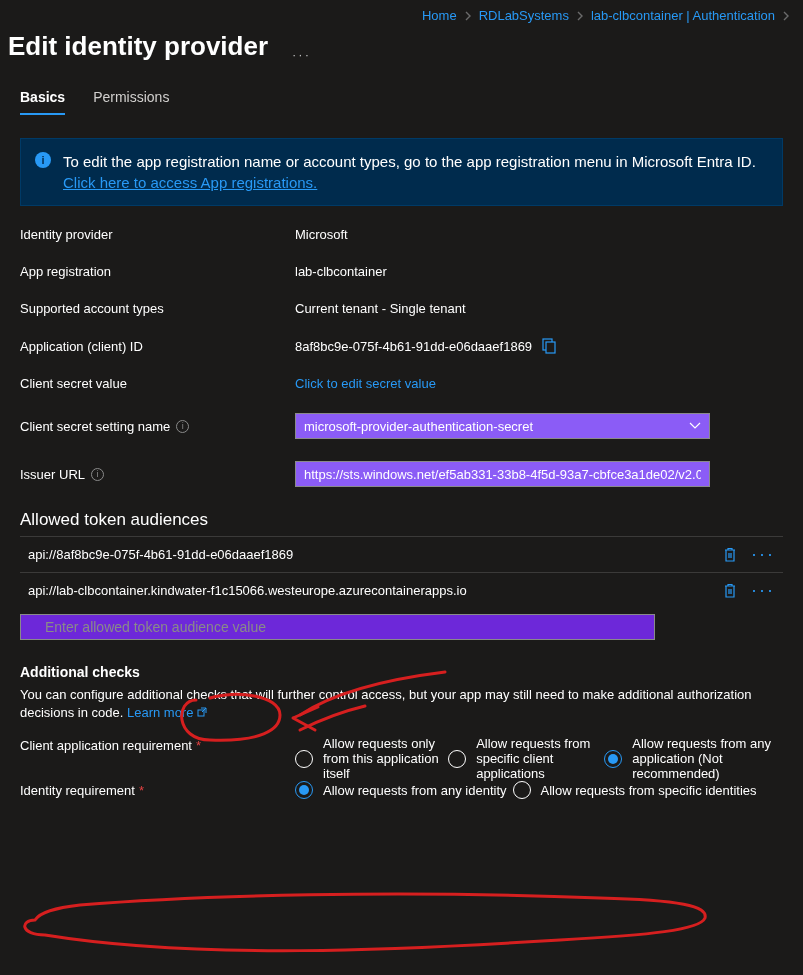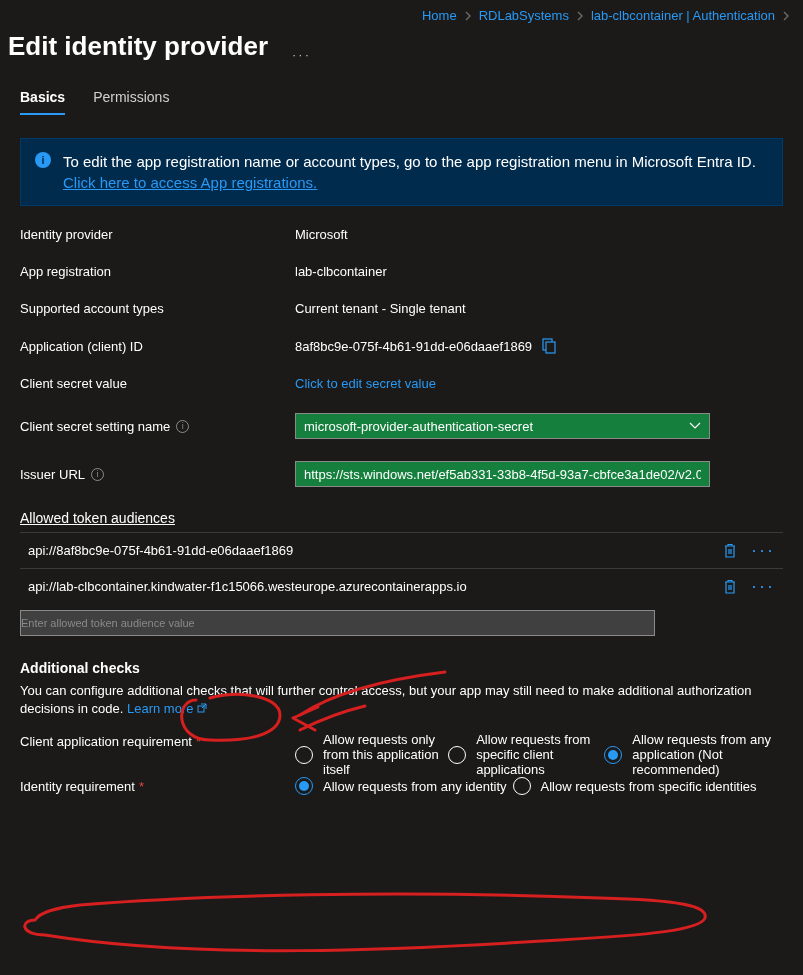--- a/index.html
+++ b/index.html
@@ -107,55 +107,54 @@
       border-radius: 50%;
       display: inline-flex;
       align-items: center;
       justify-content: center;
       font-size: 9px;
       color: #8a8a8a;
     }
     .copy-icon { cursor: pointer; display: inline-flex; }
     .select-box, .text-input {
       width: 415px;
-      background: #15803d;
+      background: #8b5cf6;
       border: 1px solid #8a8a8a;
       color: #ffffff;
       padding: 4px 8px;
       font-size: 13px;
       height: 26px;
       display: flex;
       align-items: center;
       justify-content: space-between;
     }
     .select-box { cursor: pointer; }
     .section-header {
-      font-size: 14px;
+      font-size: 17px;
       font-weight: 400;
       margin-top: 12px;
       margin-bottom: 6px;
-      text-decoration: underline;
     }
     .token-row {
       display: flex;
       align-items: center;
       justify-content: space-between;
       border-top: 1px solid #3b3a39;
       padding: 7px 8px;
       font-size: 13px;
     }
     .token-actions { display: flex; align-items: center; gap: 14px; }
     .token-actions .trash, .token-actions .ellipsis { cursor: pointer; display: inline-flex; }
     .token-input {
       width: 635px;
-      background: #404040;
+      background: #6d28d9;
       border: 1px solid #8a8a8a;
       color: #ffffff;
-      padding: 4px 0;
-      font-size: 11px;
+      padding: 4px 24px;
+      font-size: 14px;
       height: 26px;
       margin-top: 6px;
     }
     .token-input::placeholder { color: #8a8a8a; }
     .additional-header {
       font-size: 14px;
       font-weight: 600;
       margin-top: 24px;
       margin-bottom: 6px;
     }

